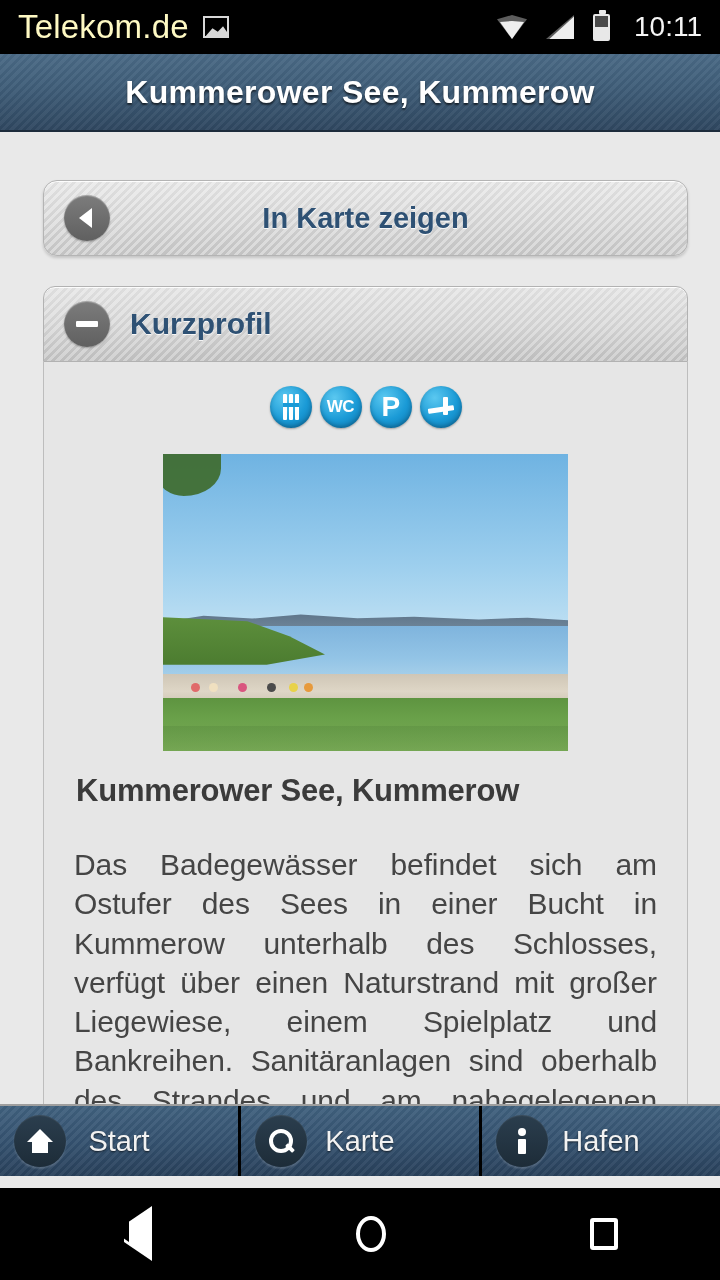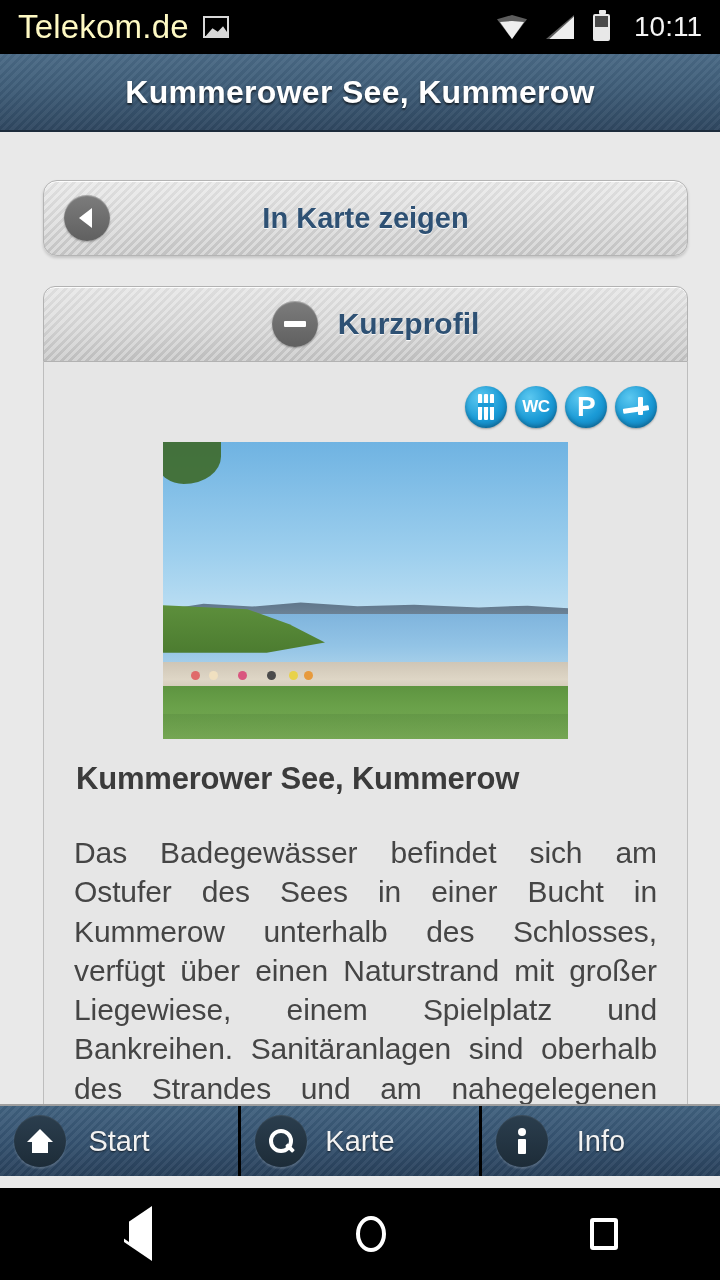--- a/index.html
+++ b/index.html
@@ -107,34 +107,34 @@
   }
 
   .section { margin: 30px 32px 0 32px; }
   .section-head {
     height: 76px; border-radius: 12px 12px 0 0;
     background:
       repeating-linear-gradient(135deg, rgba(255,255,255,.3) 0 3px, rgba(0,0,0,.012) 3px 6px),
       linear-gradient(to bottom, #e1e1e1 0%, #d4d4d4 50%, #bfbfbf 100%);
     border: 1px solid #b2b2b2;
     box-shadow: inset 0 1px 0 rgba(255,255,255,.9);
-    display: flex; align-items: center; justify-content: center;
+    display: flex; align-items: center;
   }
   .section-head .circ-icon { margin-left: 20px; }
   .section-head-label {
     margin-left: 20px; font-size: 30px; font-weight: bold; color: #2e5174;
     text-shadow: 0 1px 0 rgba(255,255,255,.8);
   }
   .section-body {
     background: #e6e6e6;
     border-left: 1px solid #bdbdbd; border-right: 1px solid #bdbdbd;
     padding: 24px 30px 10px 30px;
   }
 
-  .amenities { display: flex; justify-content: flex-end; gap: 8px; margin-bottom: 14px; }
+  .amenities { display: flex; justify-content: center; gap: 8px; margin-bottom: 26px; }
   .amenity {
     width: 42px; height: 42px; border-radius: 50%;
     background: radial-gradient(circle at 35% 28%, #5bc8f0 0%, #1a9ad6 55%, #0d72ab 100%);
     box-shadow: inset 0 -2px 4px rgba(0,0,0,.25), 0 1px 2px rgba(0,0,0,.3);
     display: flex; align-items: center; justify-content: center;
     color: #fff; font-weight: bold; position: relative; overflow: hidden;
   }
   .amenity .lbl { font-size: 17px; letter-spacing: -.5px; }
   .amenity .lbl.big { font-size: 28px; }
   .cutlery { position: relative; width: 20px; height: 26px; }
@@ -350,21 +350,21 @@
     <div class="tab">
       <span class="tab-icon">
           <span class="gl-search"></span>
         </span>
       <span class="tab-label">Karte</span>
     </div>
     <div class="tab">
       <span class="tab-icon">
           <span class="gl-info"></span>
         </span>
-      <span class="tab-label">Info</span>
+      <span class="tab-label">Hafen</span>
     </div>
   </div>
 
   <div class="navbar">
     <span>
       <span class="nav-back"><span class="nav-back-in"></span></span>
     </span>
     <span class="nav-home"></span>
     <span class="nav-recent"></span>
   </div>

